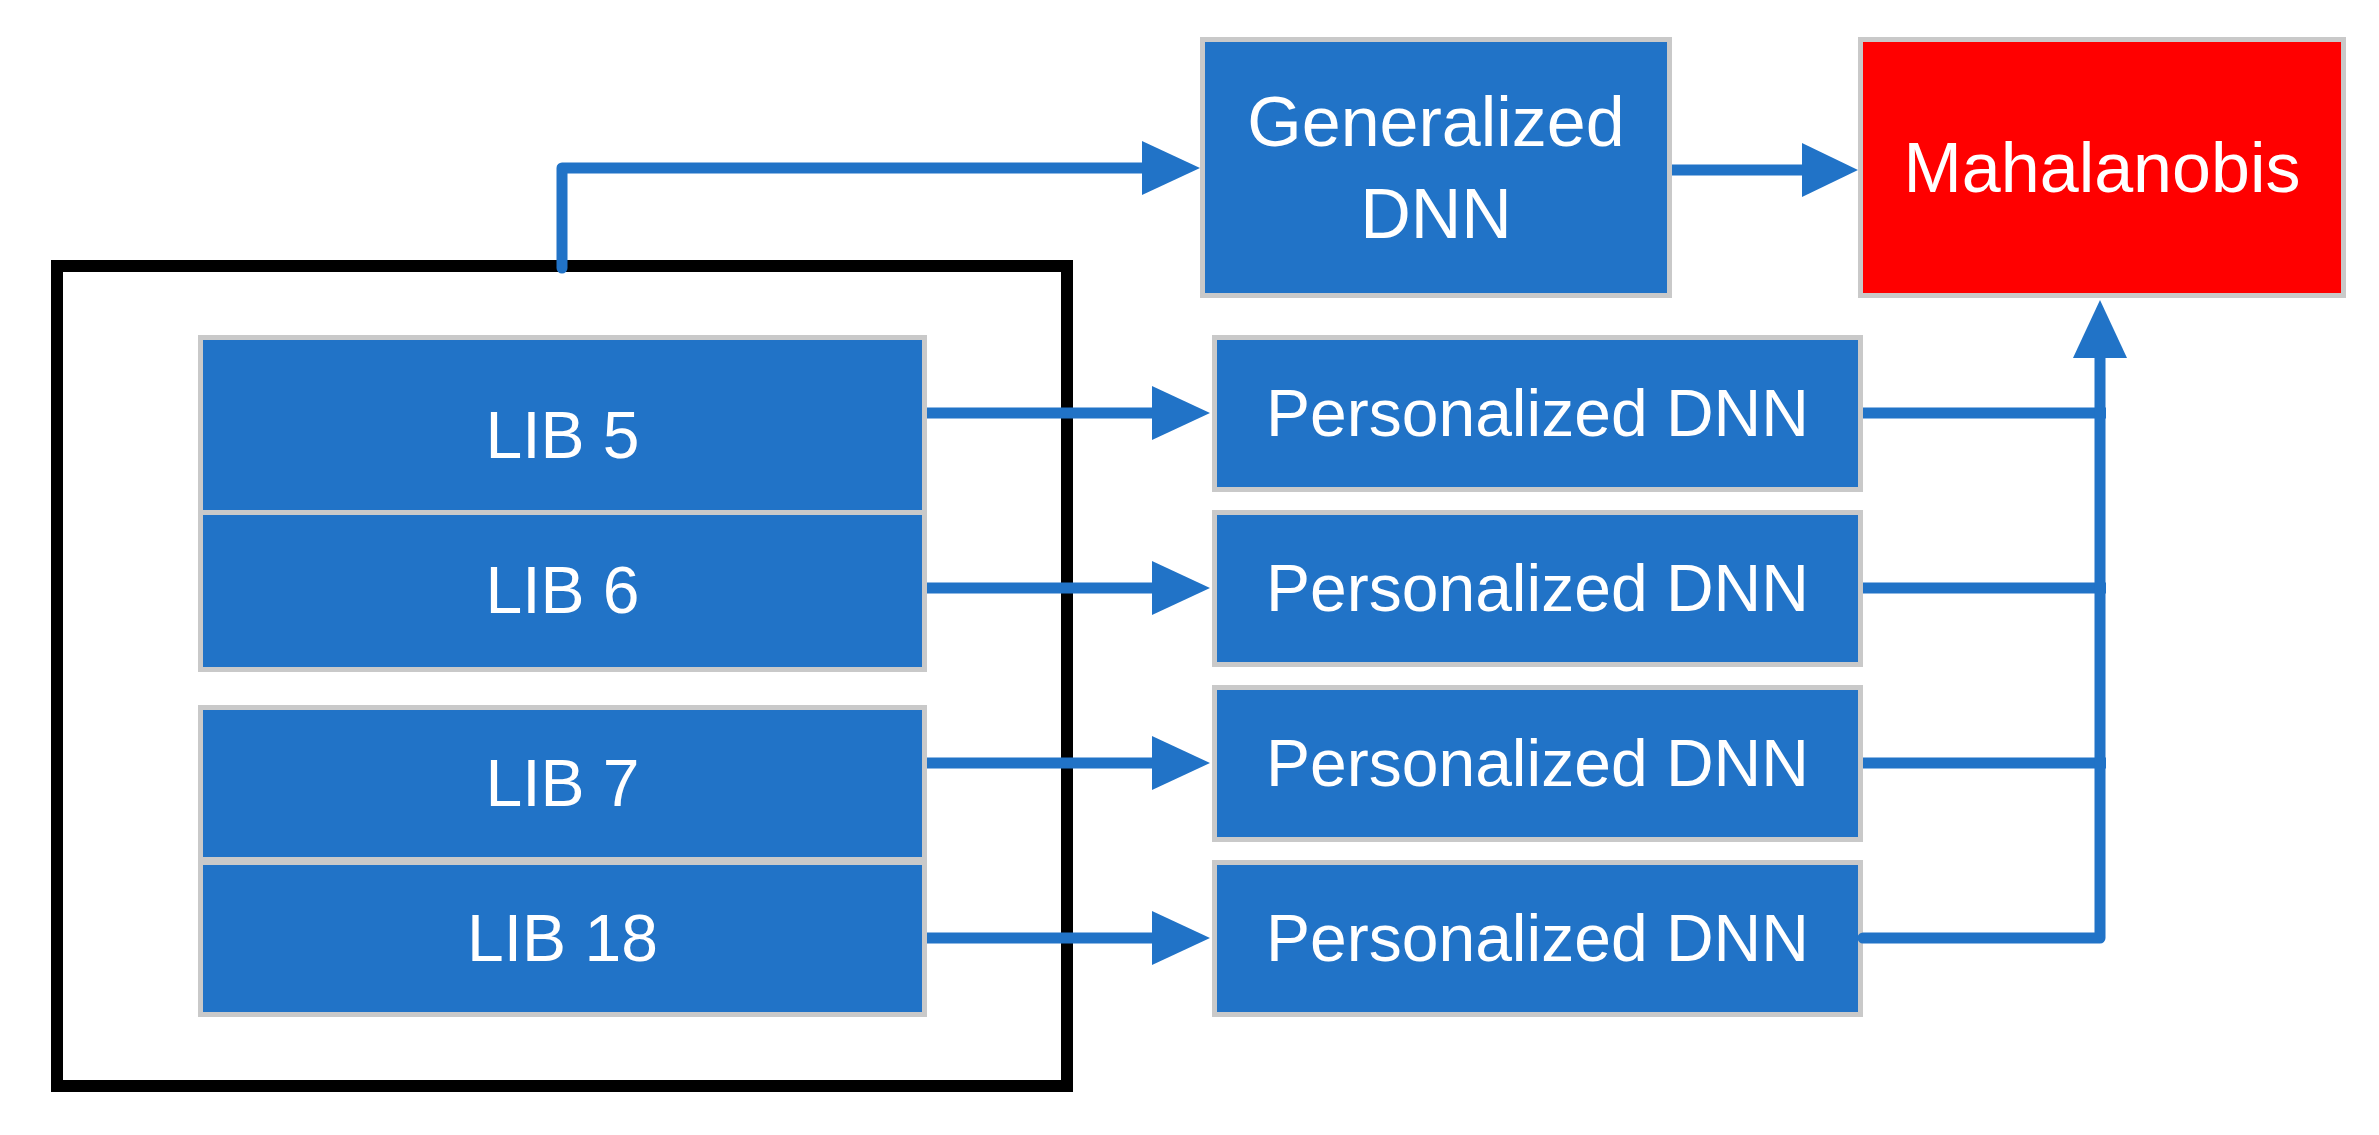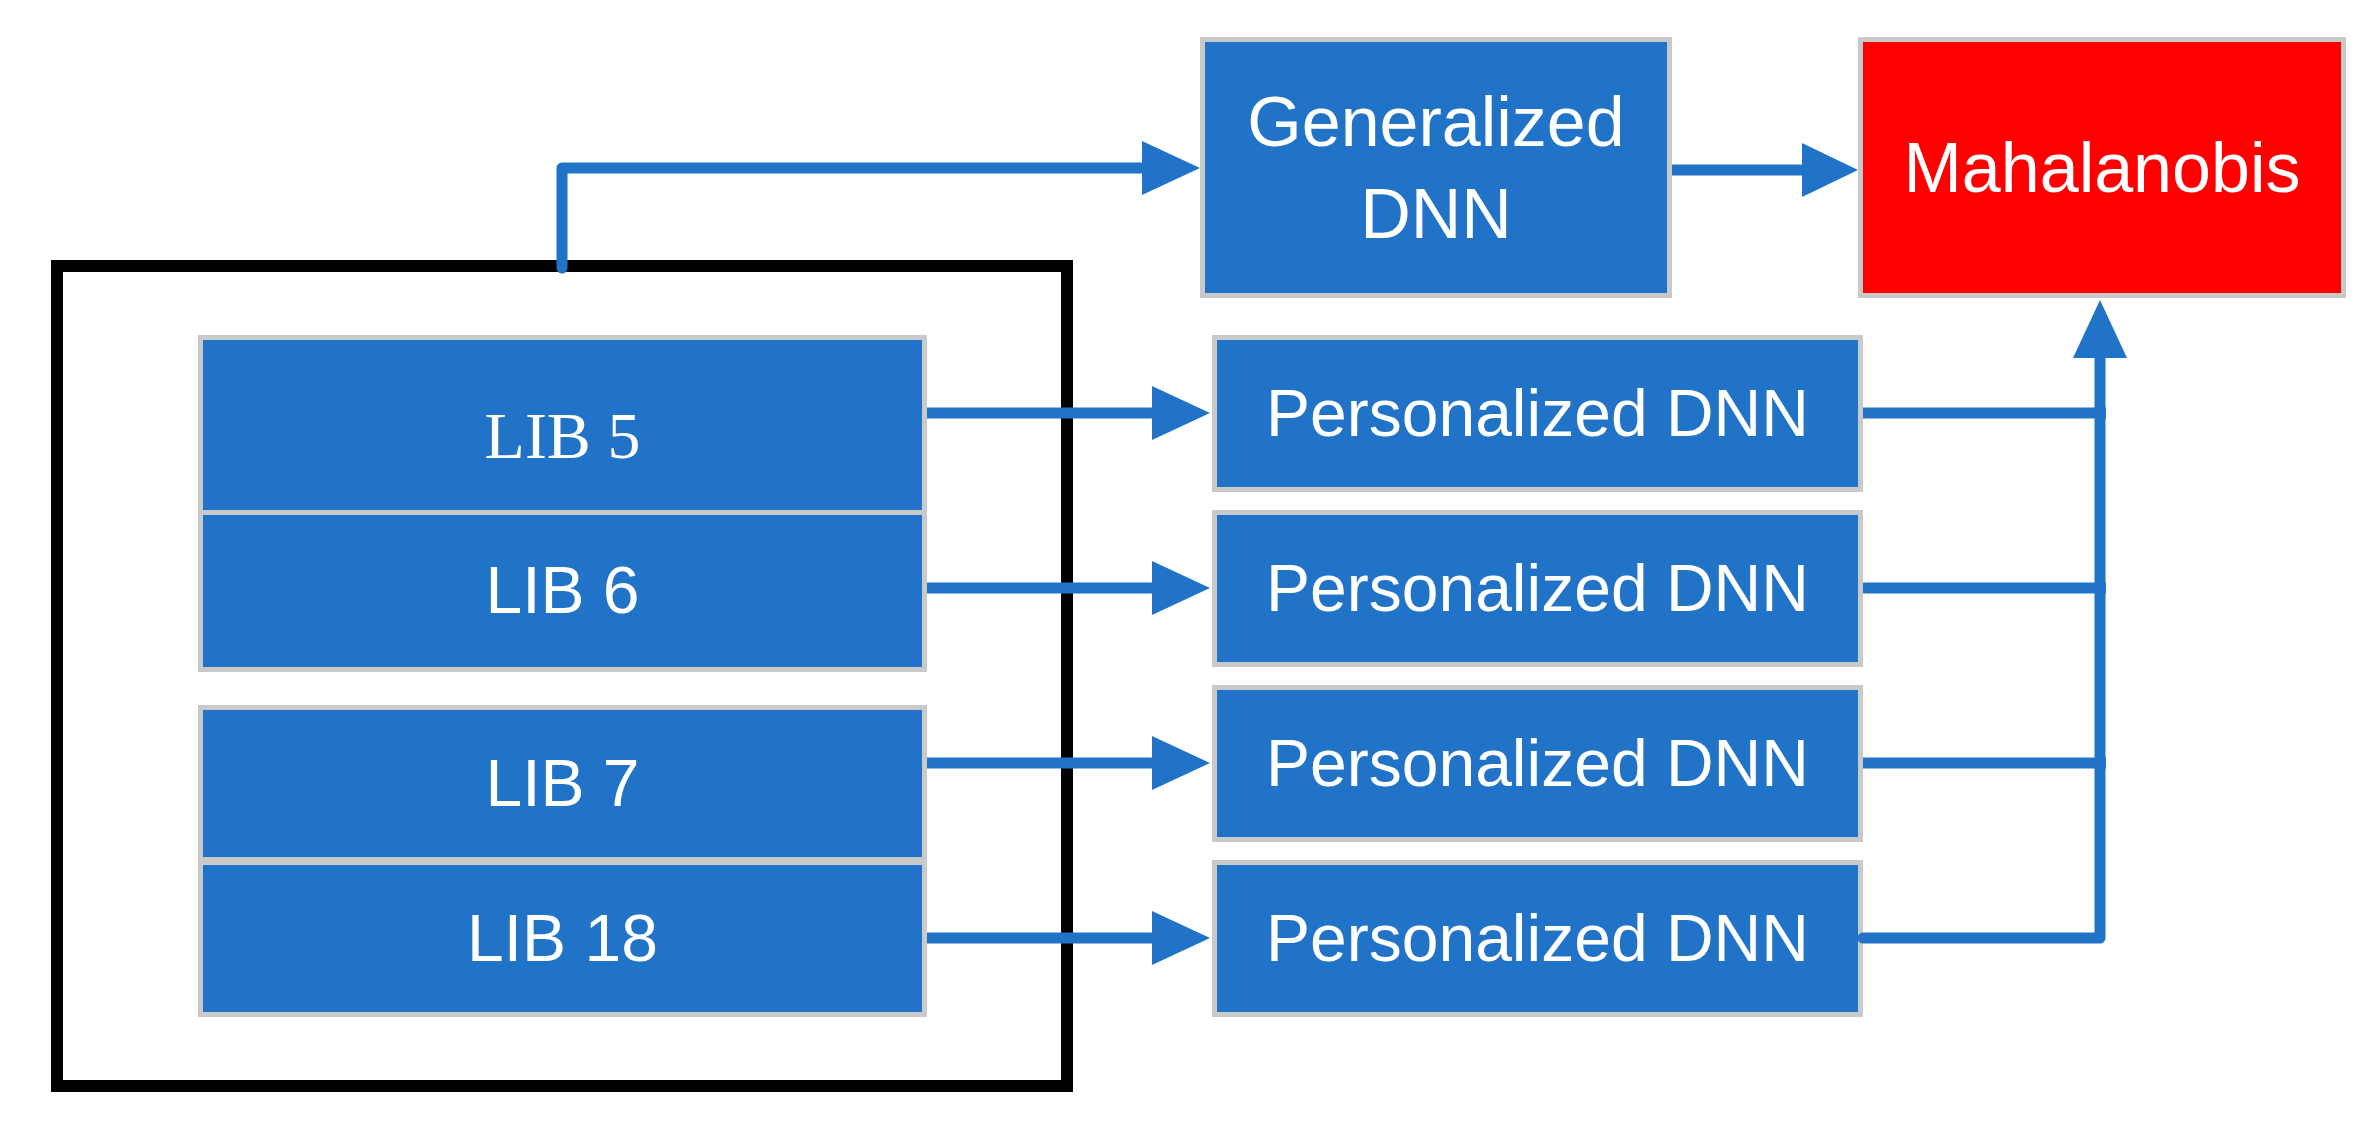--- a/index.html
+++ b/index.html
@@ -61,21 +61,21 @@
   .round-ends { stroke-linecap: round; stroke-linejoin: round; }
   .arrowhead { fill: var(--connector-blue); stroke: none; }
 </style>
 </head>
 <body>
 
 <div class="canvas">
 
   <div class="container-box"></div>
 
-  <div class="node blue" style="left:198px; top:335px; width:729px; height:202px;font-family:Liberation Serif, serif;">
+  <div class="node blue" style="left:198px; top:335px; width:729px; height:202px;">
     <span>LIB 5</span>
   </div>
   <div class="node blue" style="left:198px; top:510px; width:729px; height:162px;">
     <span>LIB 6</span>
   </div>
   <div class="node blue" style="left:198px; top:705px; width:729px; height:157px;">
     <span>LIB 7</span>
   </div>
   <div class="node blue" style="left:198px; top:860px; width:729px; height:157px;">
     <span>LIB 18</span>

